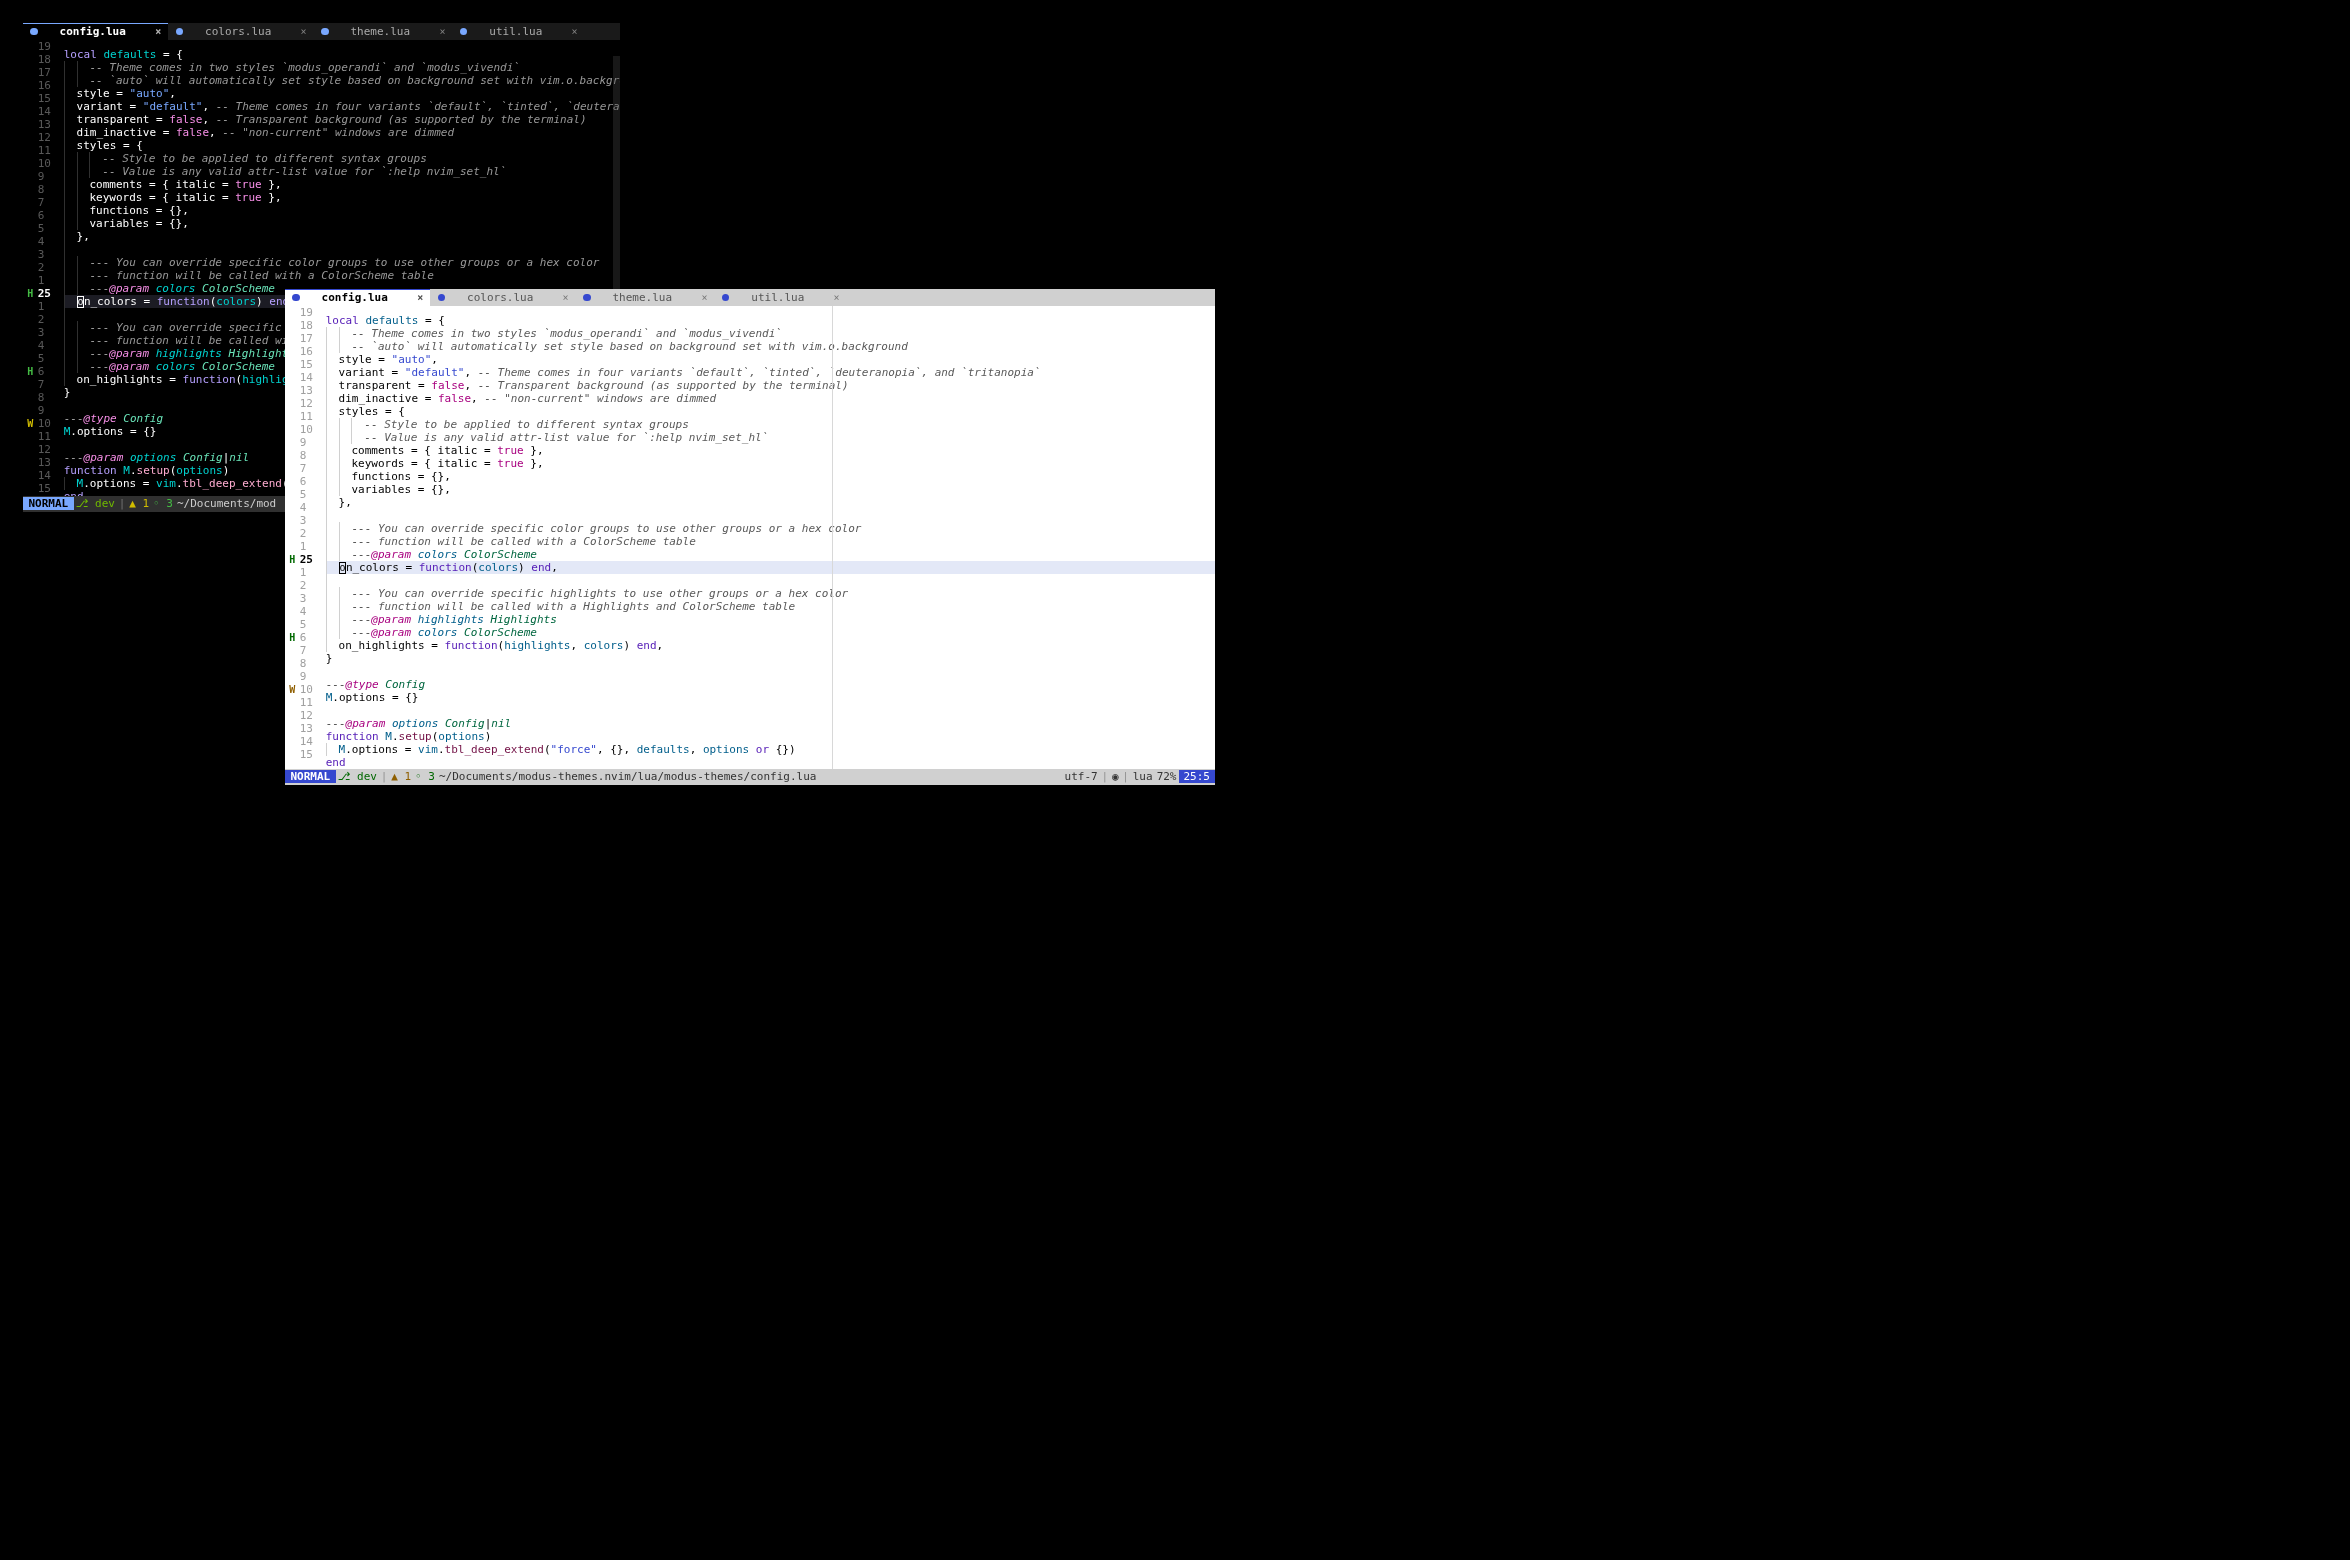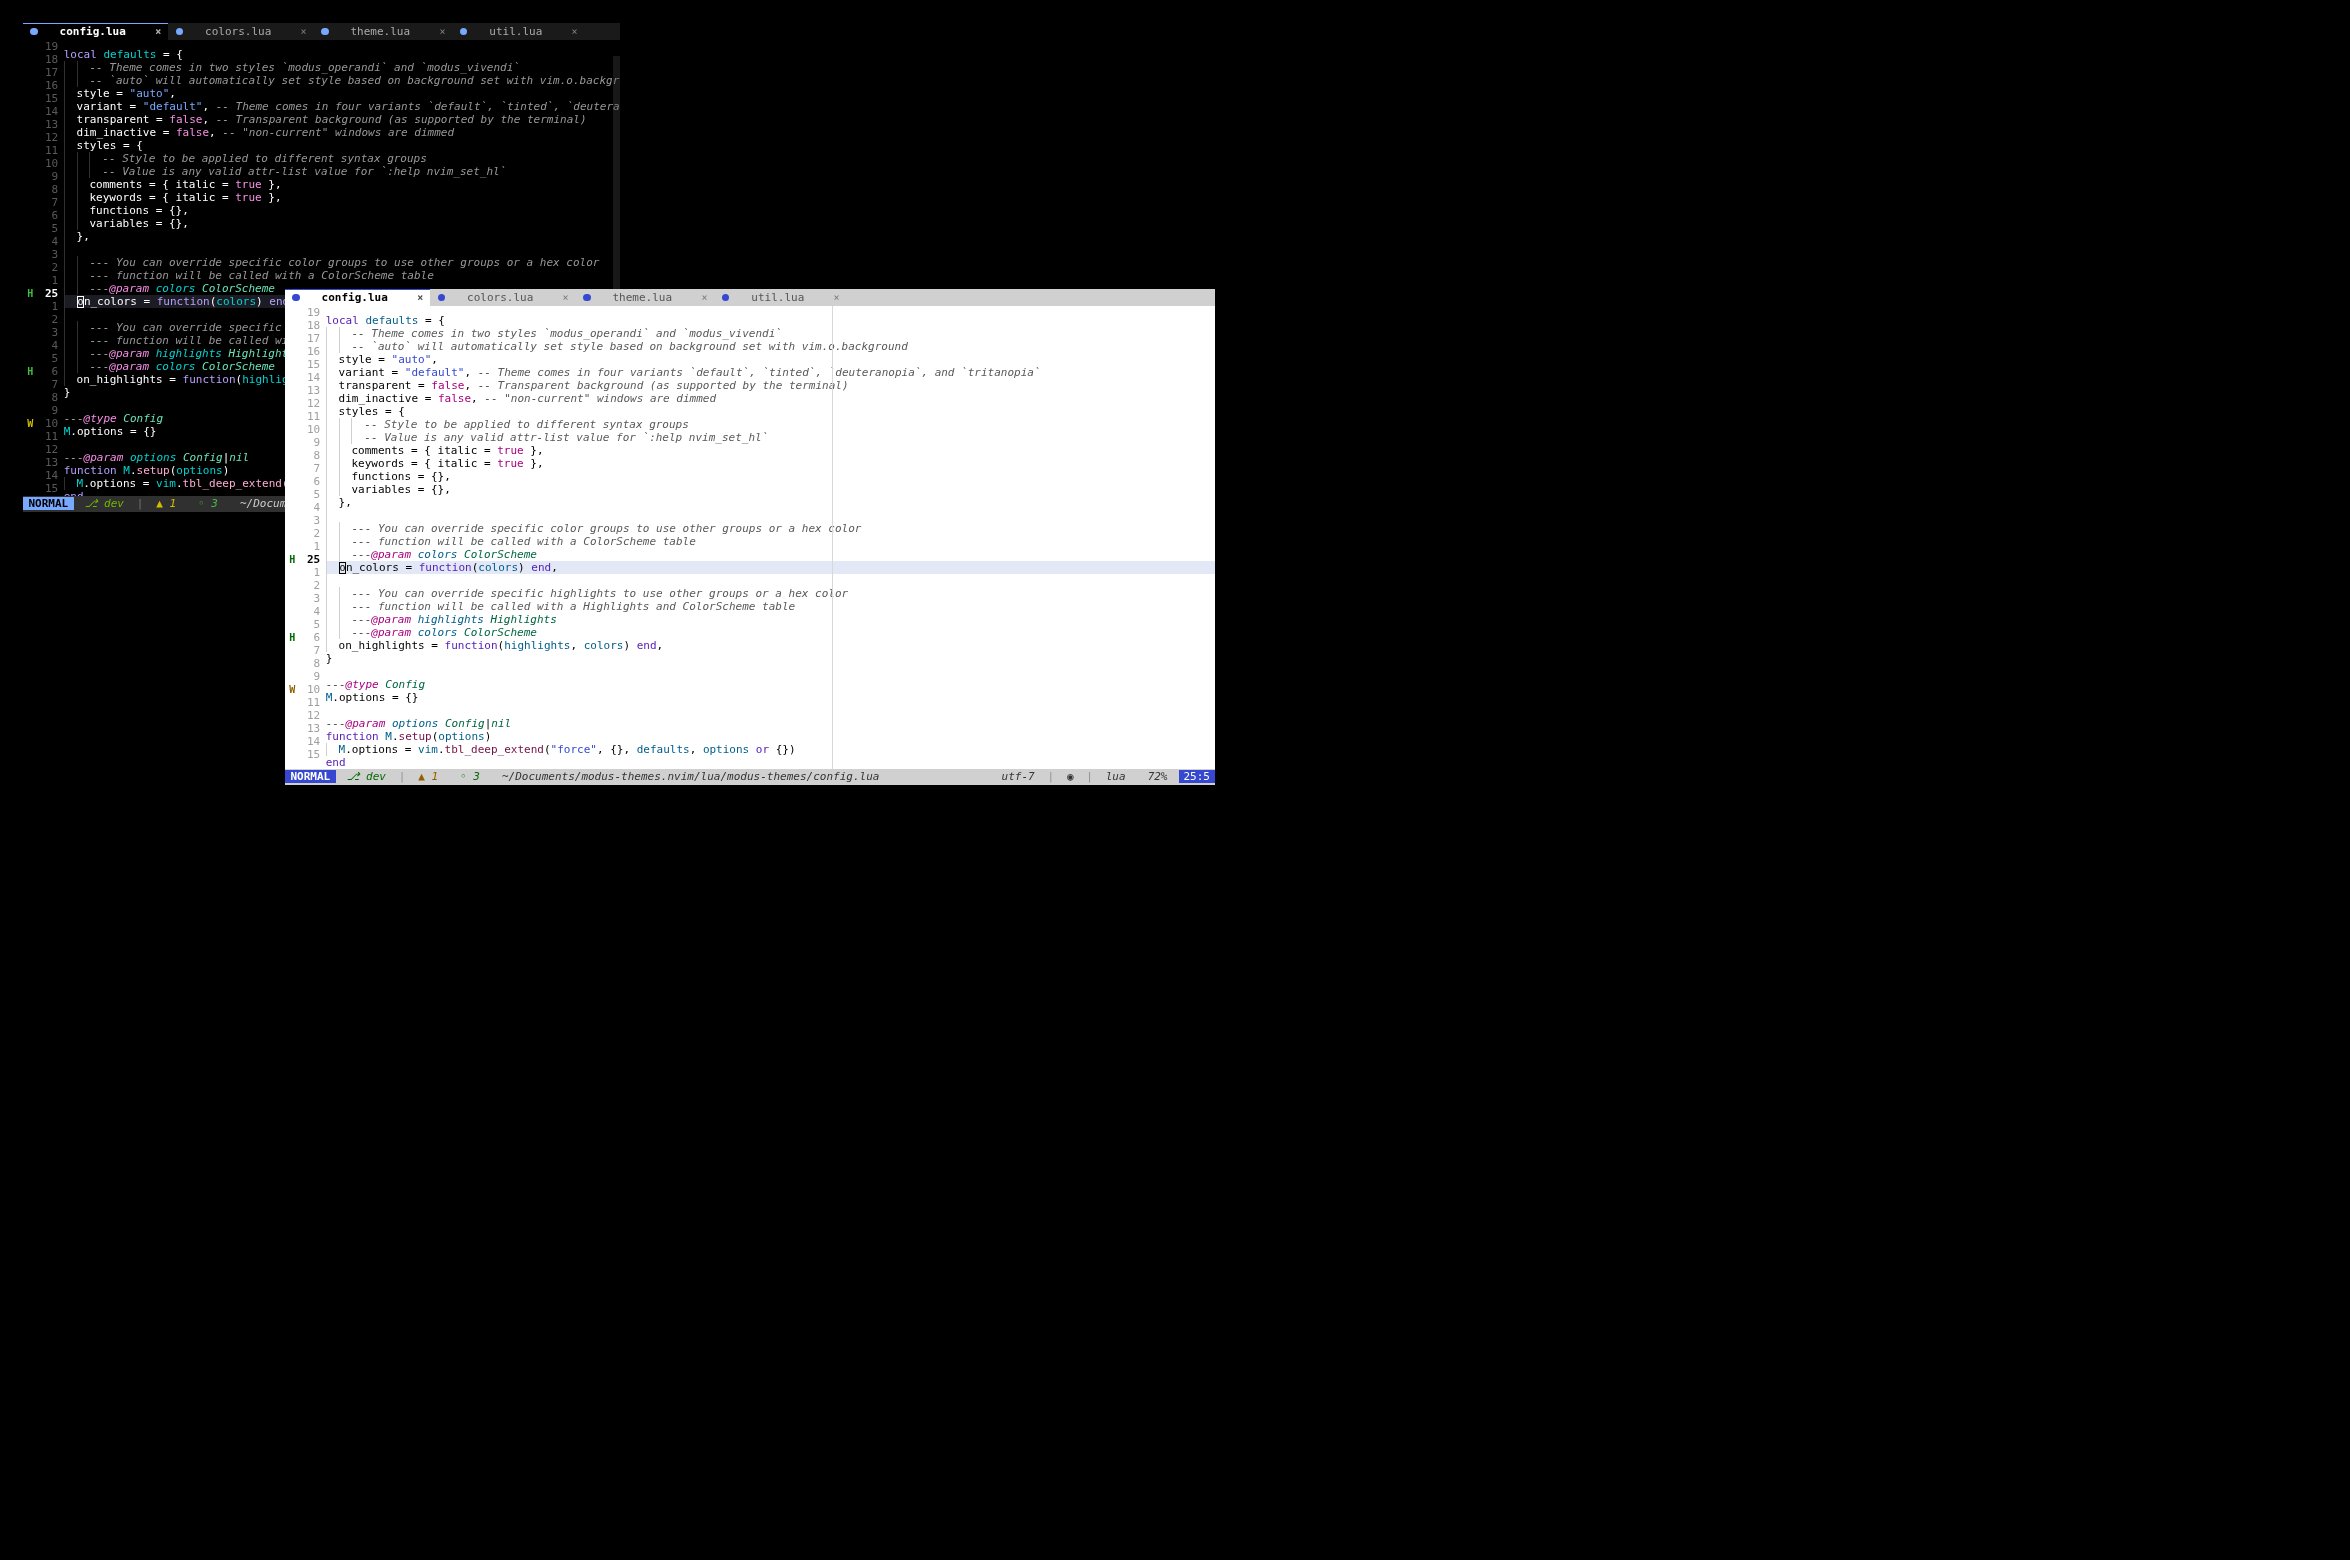--- a/index.html
+++ b/index.html
@@ -41,21 +41,21 @@
 .light .tab-icon { background: #3548cf; }
 .tab-close { font-size: 10px; opacity: 0.7; margin-left: 7.3px; }
 
 .code-area { flex: 1; display: flex; overflow: hidden; position: relative; }
 .sign-col { width: 14.7px; flex-shrink: 0; }
 .sign-col .sign { height: 13px; line-height: 13px; font-size: 10px; text-align: center; font-weight: bold; }
 .sign-H.dark { color: #44bc44; }
 .sign-H.light { color: #006800; }
 .sign-W.dark { color: #d0bc00; }
 .sign-W.light { color: #8f5f00; }
-.gutter { width: 26px; text-align: right; padding-right: 5.5px; flex-shrink: 0; }
+.gutter { width: 26px; text-align: left; padding-right: 5.5px; flex-shrink: 0; }
 .gutter .ln { height: 13px; line-height: 13px; font-size: 11px; }
 .dark .gutter .ln { color: #595959; }
 .light .gutter .ln { color: #a0a0a0; }
 .dark .gutter .ln.current { color: #fff; font-weight: bold; }
 .light .gutter .ln.current { color: #000; font-weight: bold; }
 .lines { flex: 1; white-space: pre; overflow: hidden; margin-top: 8px; }
 .lines .line { height: 13px; line-height: 13px; font-size: 11px; }
 .dark .line.current { background: rgba(47,47,60,0.6); }
 .light .line.current { background: rgba(200,210,240,0.5); }
 .indent { display: inline-block; width: 0.9px; height: 13px; vertical-align: middle; margin-right: 12px; }
@@ -95,21 +95,21 @@
 .cursor-box { display: inline-block; border: 0.9px solid; width: 7.3px; height: 12px; vertical-align: middle; text-align: center; font-size: 10px; line-height: 10px; }
 .dark .cursor-box { border-color: #fff; color: #fff; }
 .light .cursor-box { border-color: #000; color: #000; }
 
 .statusline { height: 16.5px; display: flex; align-items: center; font-size: 11px; }
 .dark .statusline { background: #303030; color: #ccc; }
 .light .statusline { background: #d0d0d0; color: #333; }
 .sl-mode { padding: 0 5.5px; font-weight: bold; }
 .dark .sl-mode { background: #79a8ff; color: #000; }
 .light .sl-mode { background: #3548cf; color: #fff; }
-.sl-seg { padding: 0 11px; font-style: italic; }
+.sl-seg { padding: 0 2px; }
 .sl-branch .dark-c { color: #70b900; }
 .sl-branch .light-c { color: #006800; }
 .sl-diag-w .dark-c { color: #d0bc00; }
 .sl-diag-w .light-c { color: #8f5f00; }
 .sl-diag-h .dark-c { color: #44bc44; }
 .sl-diag-h .light-c { color: #006800; }
 .sl-right { margin-left: auto; display: flex; }
 .sl-pos { padding: 0 5px; font-weight: normal; }
 .light .sl-pos { background: #3548cf; color: #fff; }
 .sep { opacity: 0.4; padding: 0 1.8px; }

